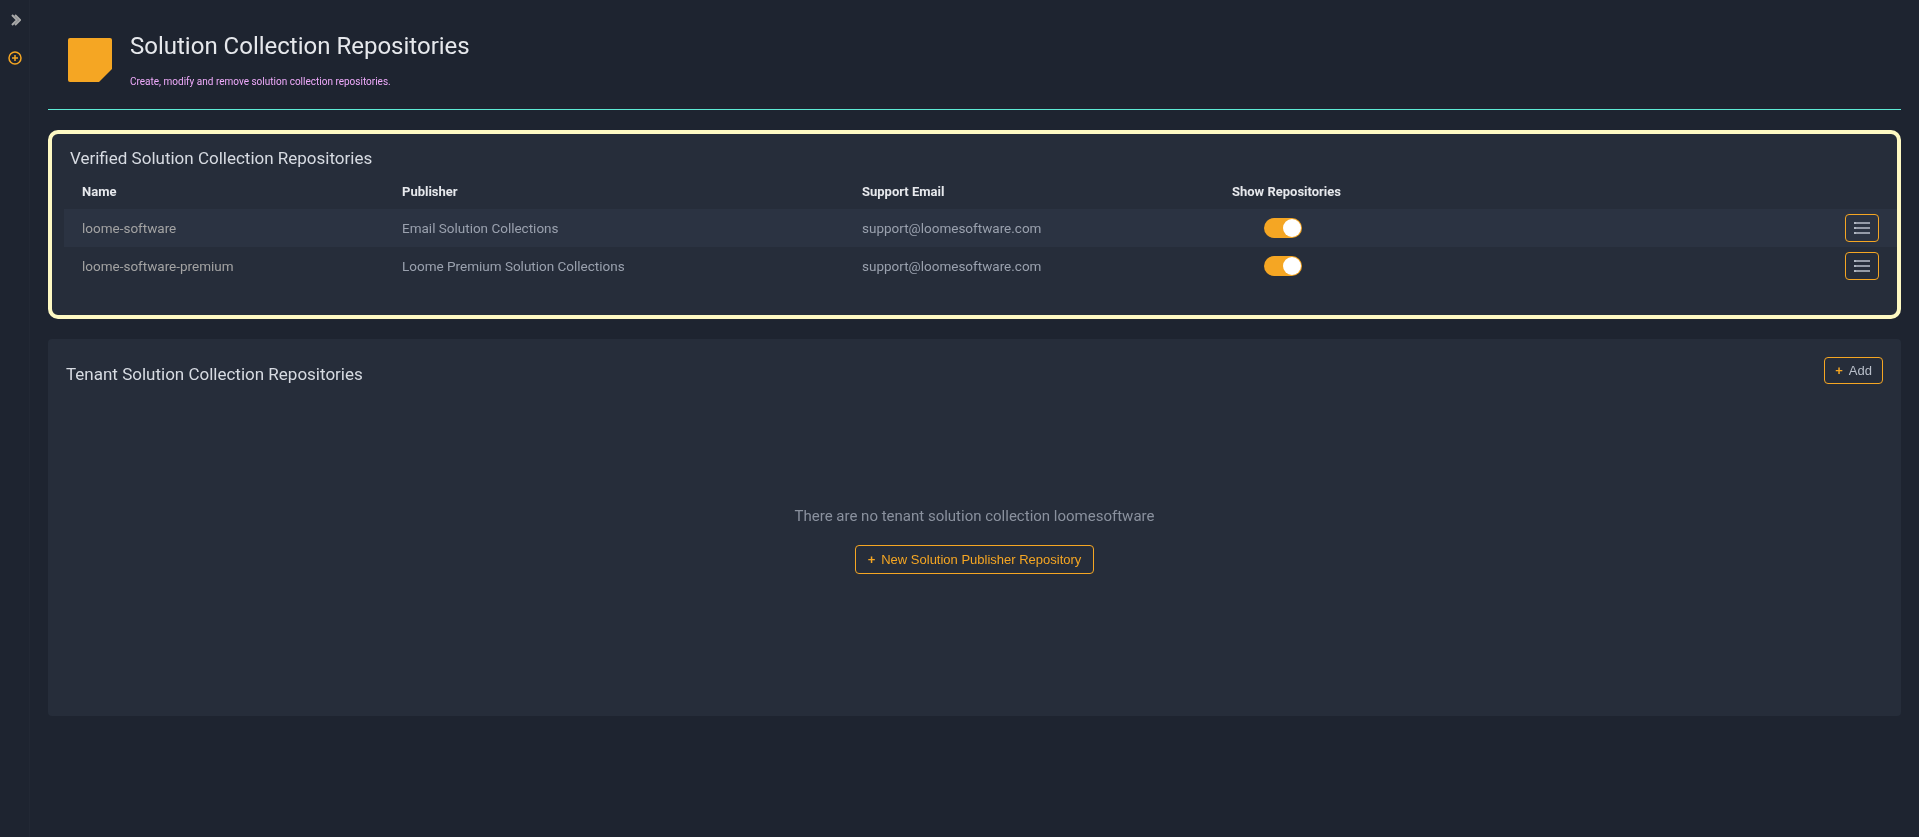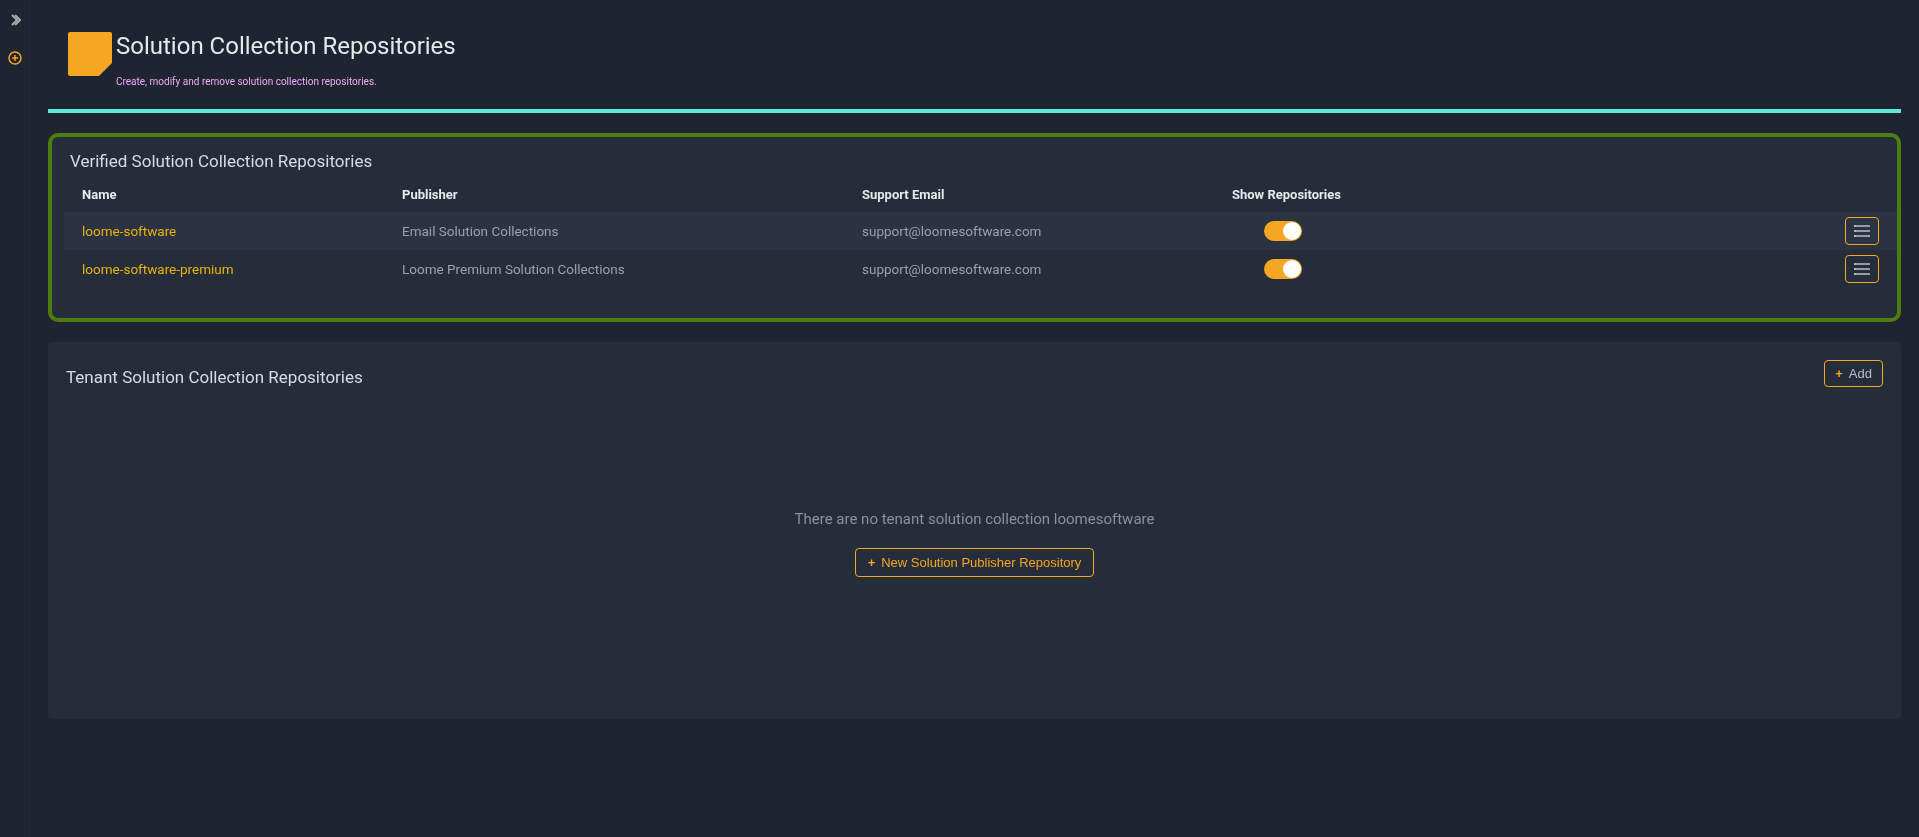--- a/index.html
+++ b/index.html
@@ -20,23 +20,23 @@
     flex-direction: column;
     align-items: center;
     padding-top: 12px;
     gap: 22px;
     border-right: 1px solid rgba(255,255,255,0.02);
   }
   .sidebar-icon { width: 16px; height: 16px; display:flex; align-items:center; justify-content:center; color:#aaa; cursor:pointer;}
   .sidebar-icon.orange { color:#f5a623; }
   .main { flex:1; padding: 0 0 40px 0; }
   .page-header {
-    display:flex; align-items:flex-start; gap:4px;
+    display:flex; align-items:center; gap:18px;
     padding: 32px 20px 22px 20px;
-    border-bottom:4px solid #5eead4;
+    border-bottom:1px solid #5eead4;
     margin: 0 18px;
   }
   .header-icon {
     width: 44px; height:44px;
     background:#f5a623;
     border-radius:2px;
     position:relative;
   }
   .header-icon::after{
     content:"";
@@ -48,21 +48,21 @@
   .header-title { font-size:24px; font-weight:400; color:#e6e8ec; }
   .header-sub { font-size:10px; color:#f0abfc; margin-top:16px;}
   
   .panel {
     margin: 20px 18px 0 18px;
     background:#262d3a;
     border-radius:4px;
     padding: 18px 0 26px 0;
   }
   .panel.highlight {
-    border: 4px solid #4d7c0f;
+    border: 4px solid #fef9c3;
     border-radius:10px;
     padding: 14px 0 30px 0;
   }
   .panel-title {
     font-size:17px; color:#d7dbe2; font-weight:400;
     padding: 0 18px 12px 18px;
   }
   .panel-head-row { display:flex; justify-content:space-between; align-items:flex-end; padding:0 18px 6px 18px;}
   .panel-head-row .panel-title { padding:0; }
   
@@ -74,21 +74,21 @@
     padding: 0 18px;
     margin-left: 12px;
   }
   .thead { font-weight:700; color:#e6e8ec; font-size:13px; padding-top:4px; padding-bottom:10px;}
   .trow {
     min-height:38px;
     font-size:13.5px;
     color:#9aa1ae;
   }
   .trow.alt { background:#2b3342; }
-  .trow .name { color:#eab308; cursor:pointer;}
+  .trow .name { color:#a3a3a3; cursor:pointer;}
   .toggle-cell { display:flex; justify-content:flex-start; padding-left:32px;}
   .actions-cell { display:flex; justify-content:flex-end; }
   
   .toggle {
     width:38px; height:20px; border-radius:10px;
     position:relative; cursor:pointer;
   }
   .toggle.on { background:#f5a623;}
   .toggle .knob{
     position:absolute; top:1px; width:18px; height:18px; border-radius:50%;

